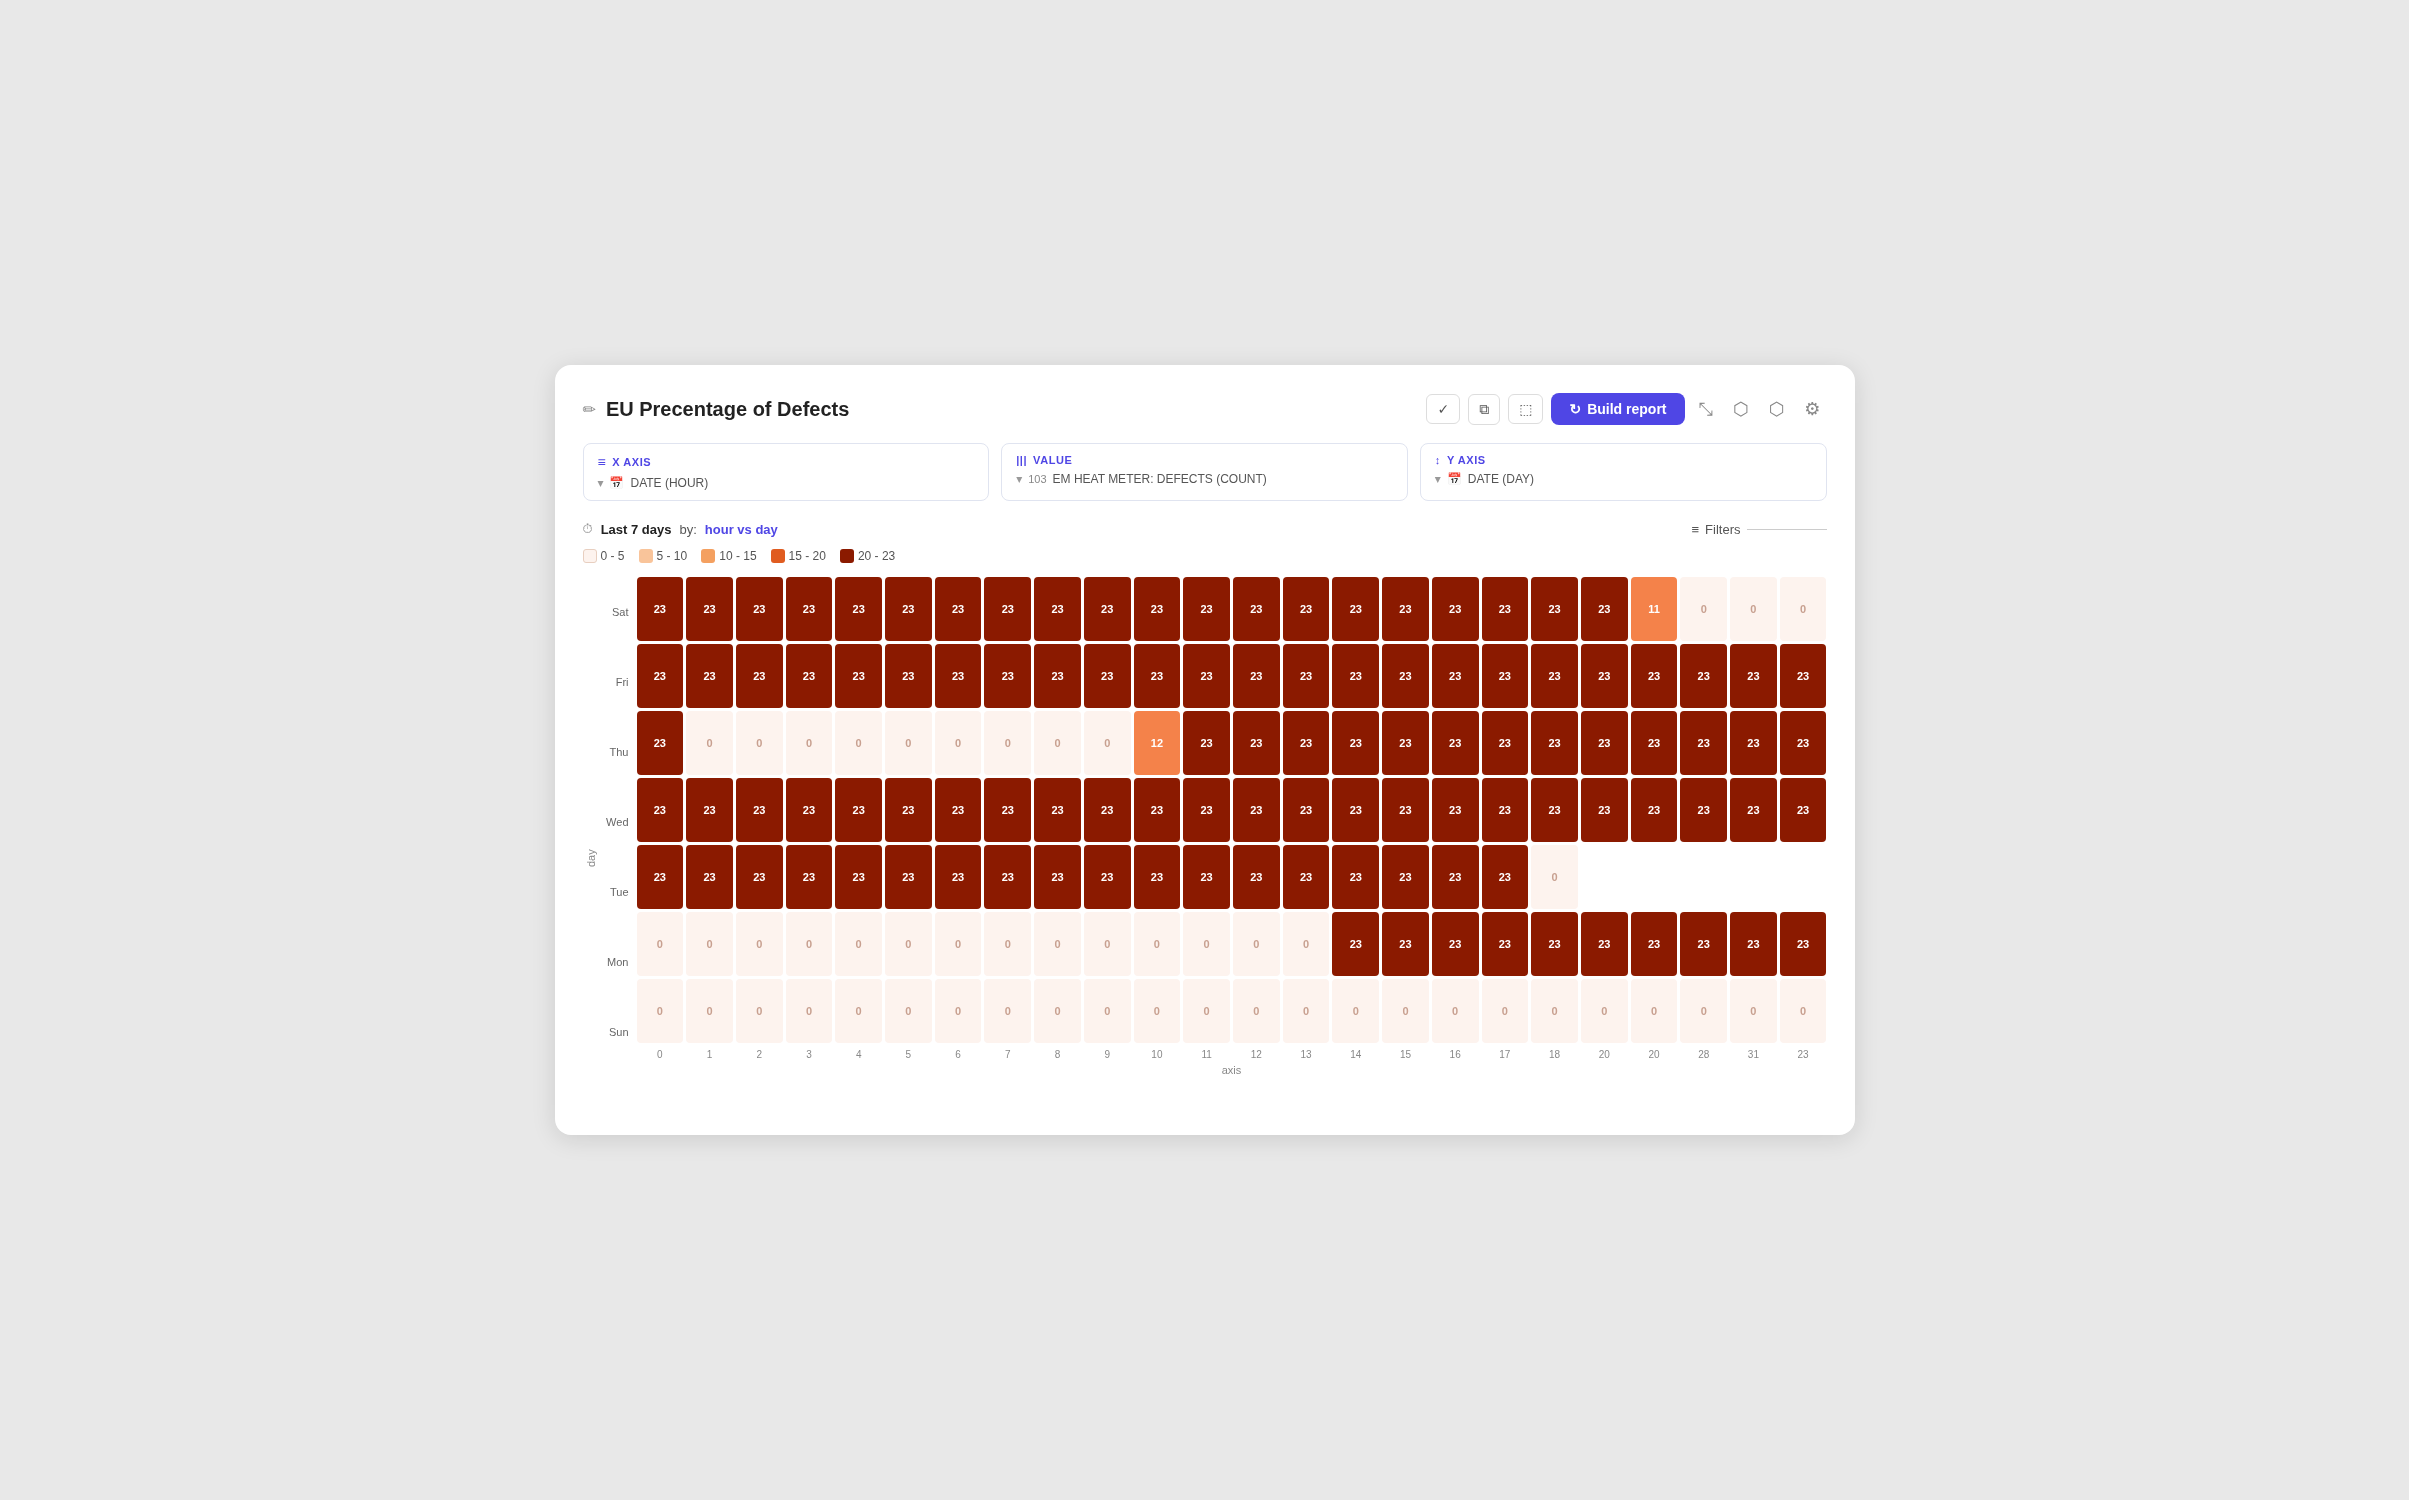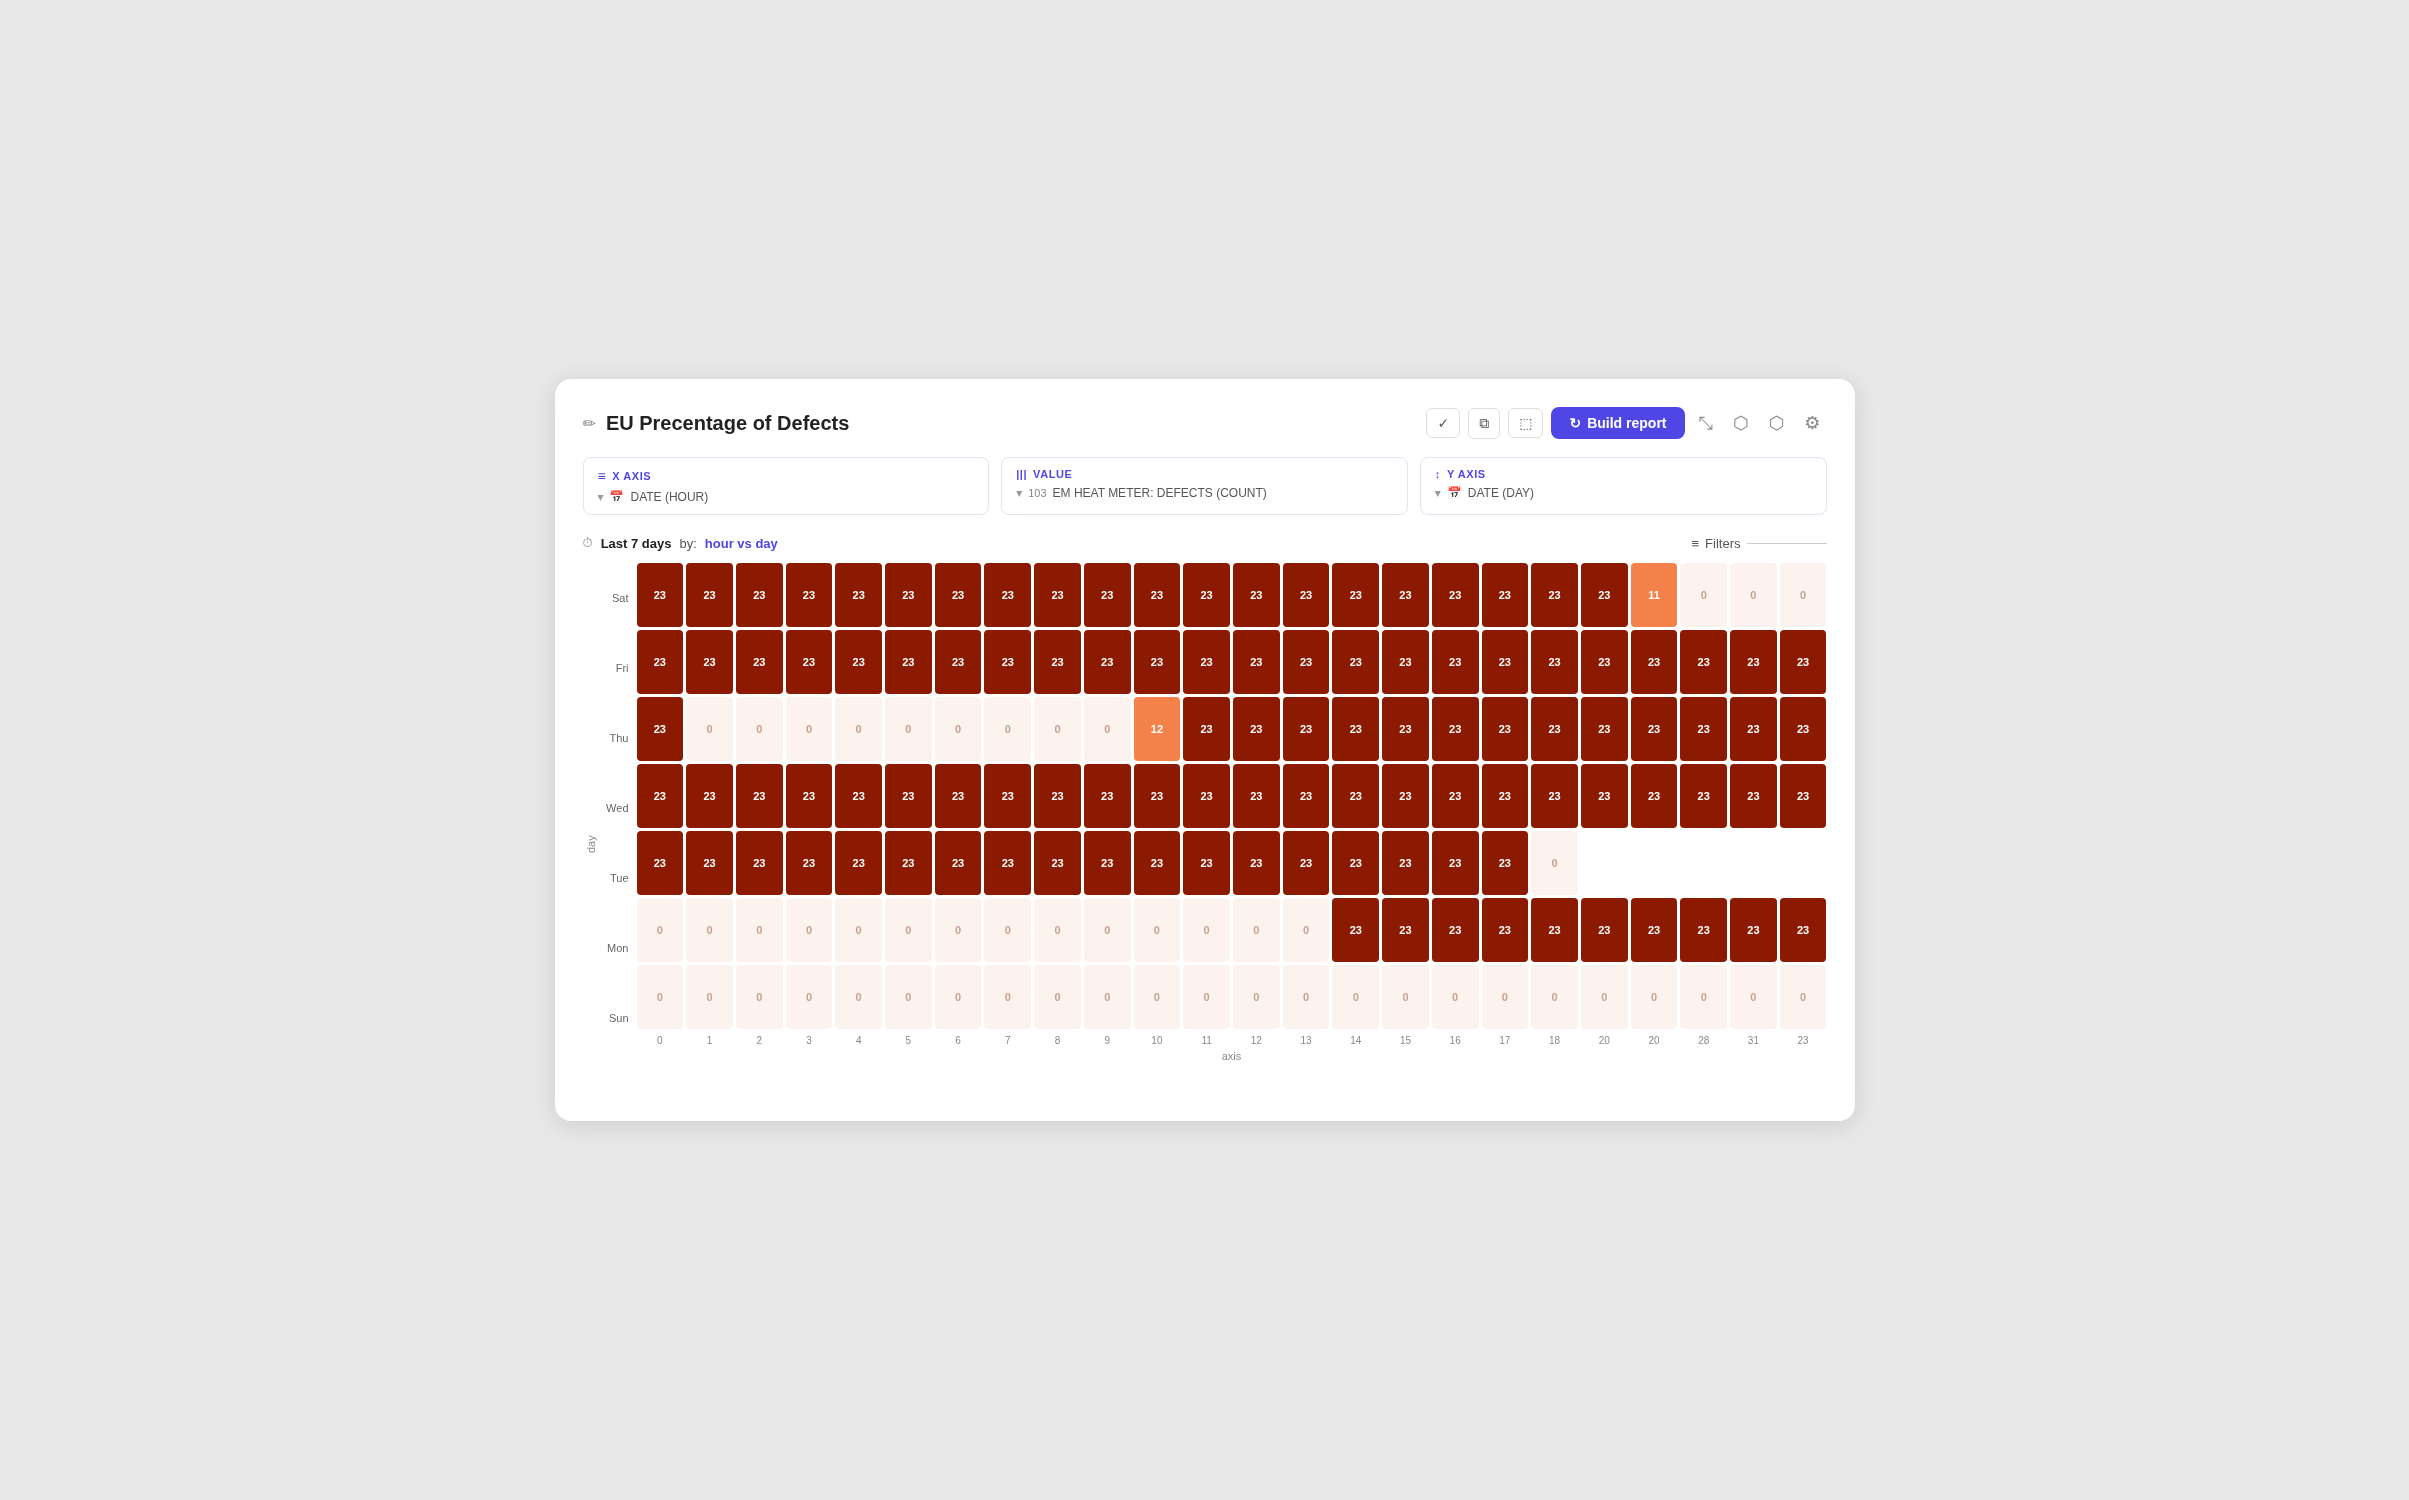--- a/index.html
+++ b/index.html
@@ -275,20 +275,42 @@
       <span>by:</span>
       <span style="color:#4F46E5;font-weight:600;cursor:pointer;">hour vs day</span>
     </div>
     <div class="meta-right">
       <span>≡</span>
       <span>Filters</span>
       <span class="filter-line"></span>
     </div>
   </div>
 
+  <div class="legend" id="legend-container">
+      <div class="legend-item">
+        <div class="legend-swatch" style="background: rgb(253, 243, 238); border: 1px solid rgb(232, 207, 192);"></div>
+        <span>0 - 5</span>
+      </div>
+      <div class="legend-item">
+        <div class="legend-swatch" style="background: rgb(249, 196, 154); border: none;"></div>
+        <span>5 - 10</span>
+      </div>
+      <div class="legend-item">
+        <div class="legend-swatch" style="background: rgb(244, 160, 96); border: none;"></div>
+        <span>10 - 15</span>
+      </div>
+      <div class="legend-item">
+        <div class="legend-swatch" style="background: rgb(224, 92, 32); border: none;"></div>
+        <span>15 - 20</span>
+      </div>
+      <div class="legend-item">
+        <div class="legend-swatch" style="background: rgb(139, 26, 0); border: none;"></div>
+        <span>20 - 23</span>
+      </div>
+    </div>
 
   <div class="heatmap-container">
     <div class="y-axis-title-wrap">day</div>
     <div class="y-labels" id="y-labels">
         <div class="y-label">Sat</div>
         <div class="y-label">Fri</div>
         <div class="y-label">Thu</div>
         <div class="y-label">Wed</div>
         <div class="y-label">Tue</div>
         <div class="y-label">Mon</div>

